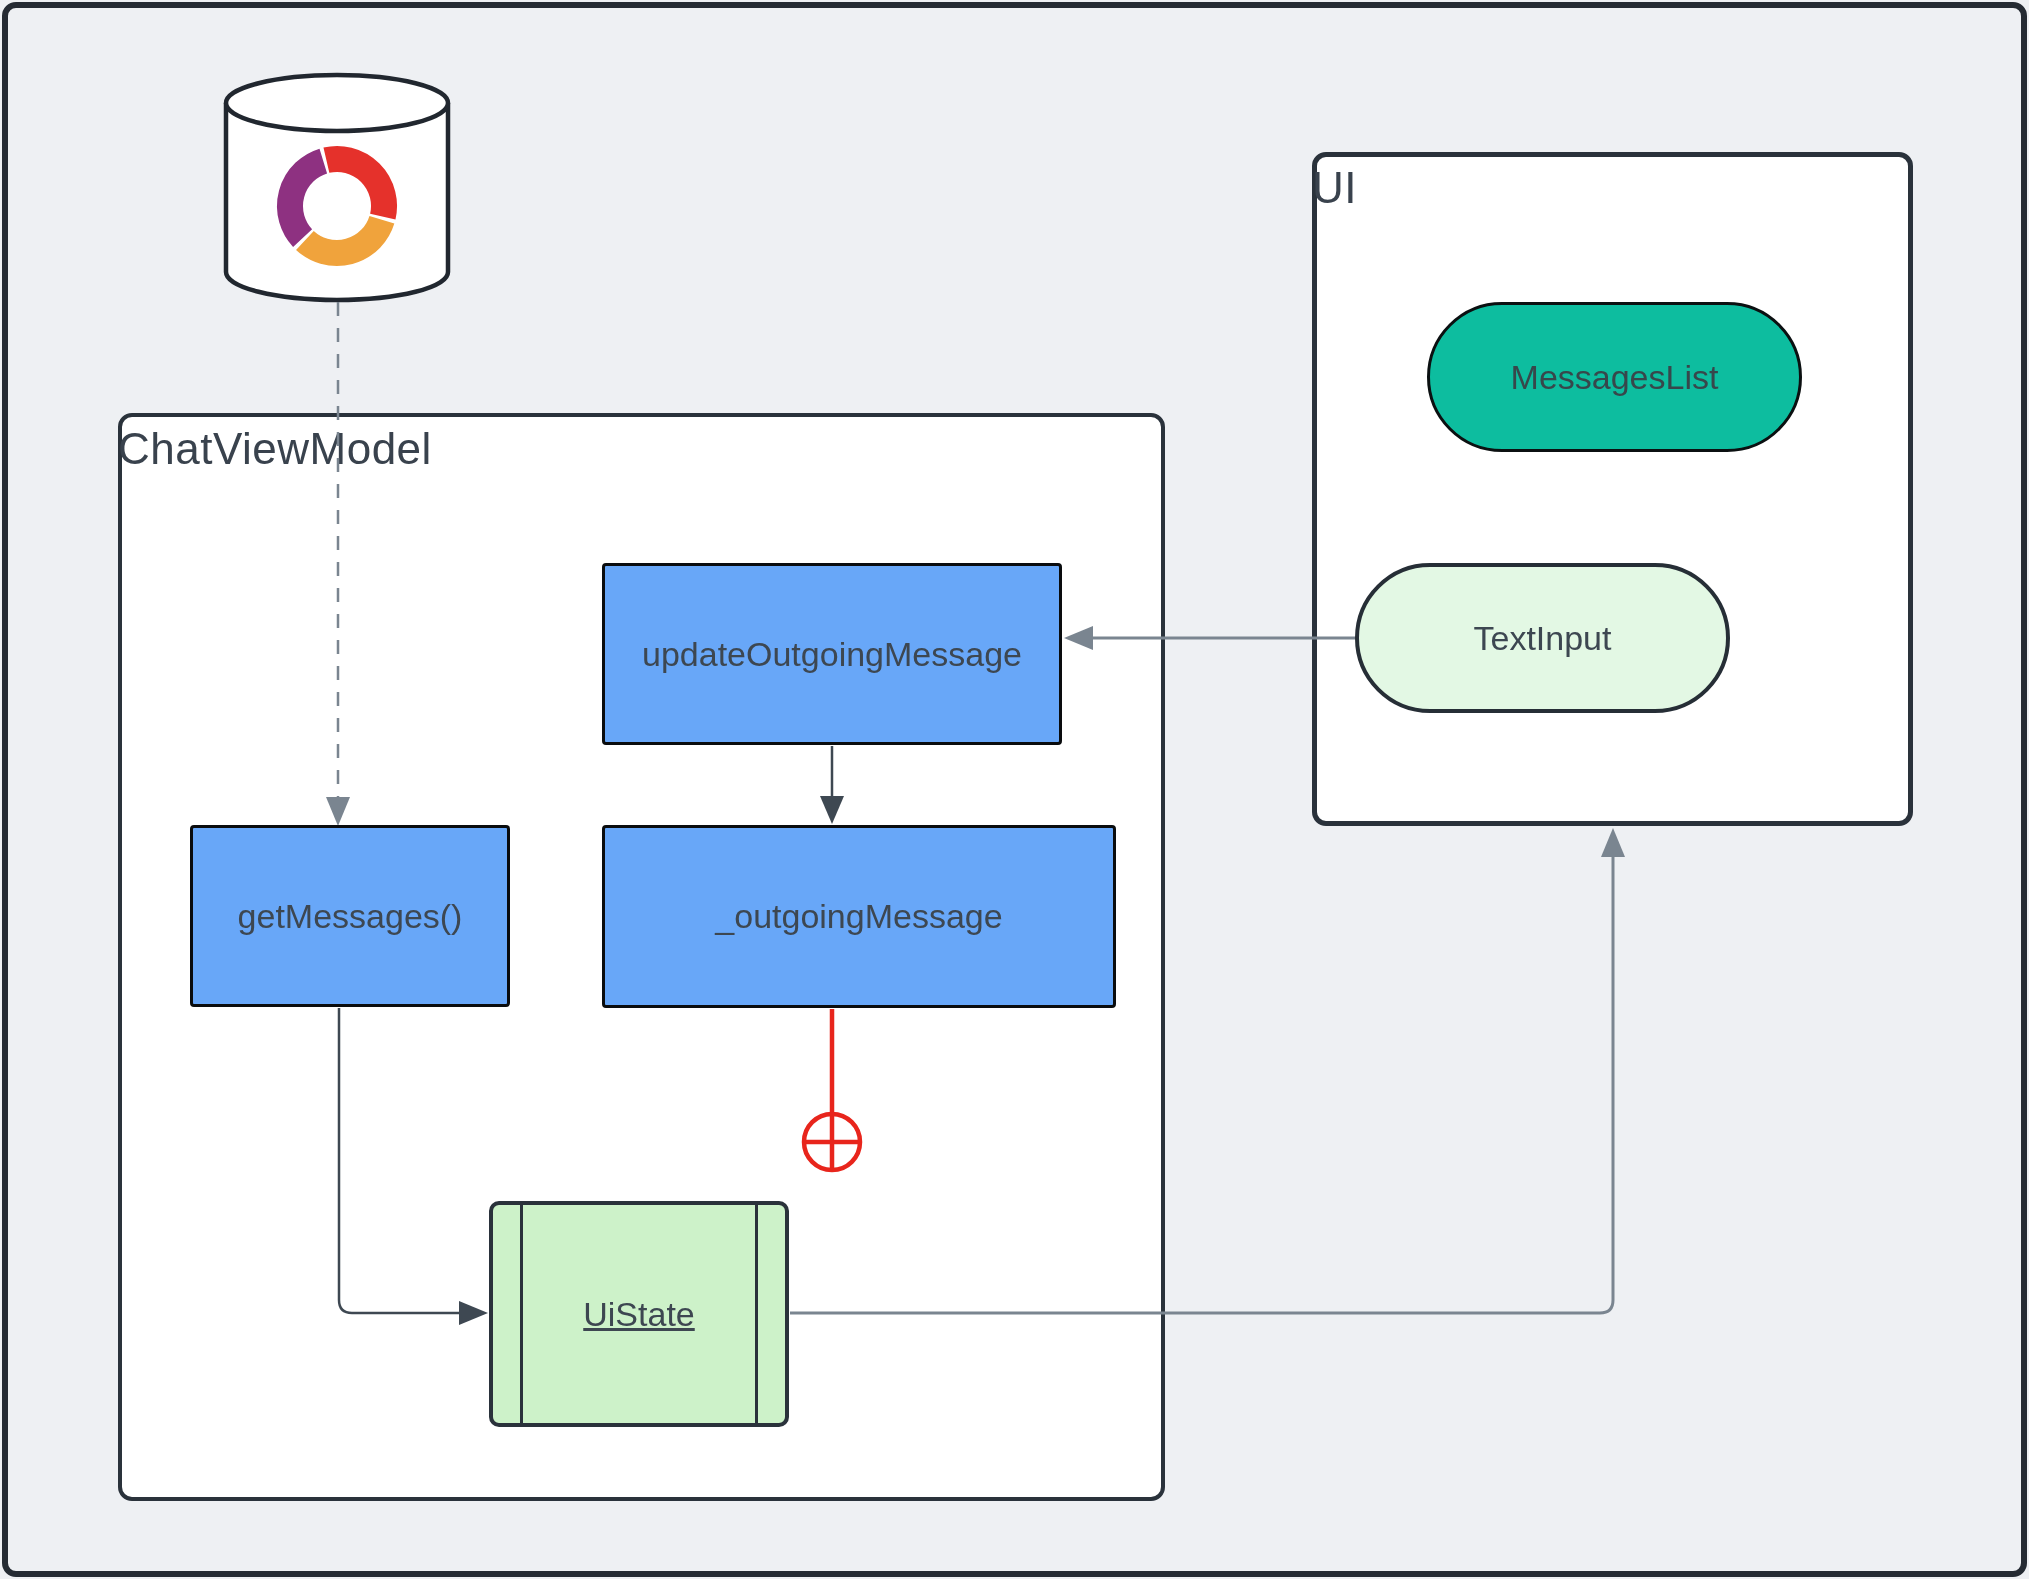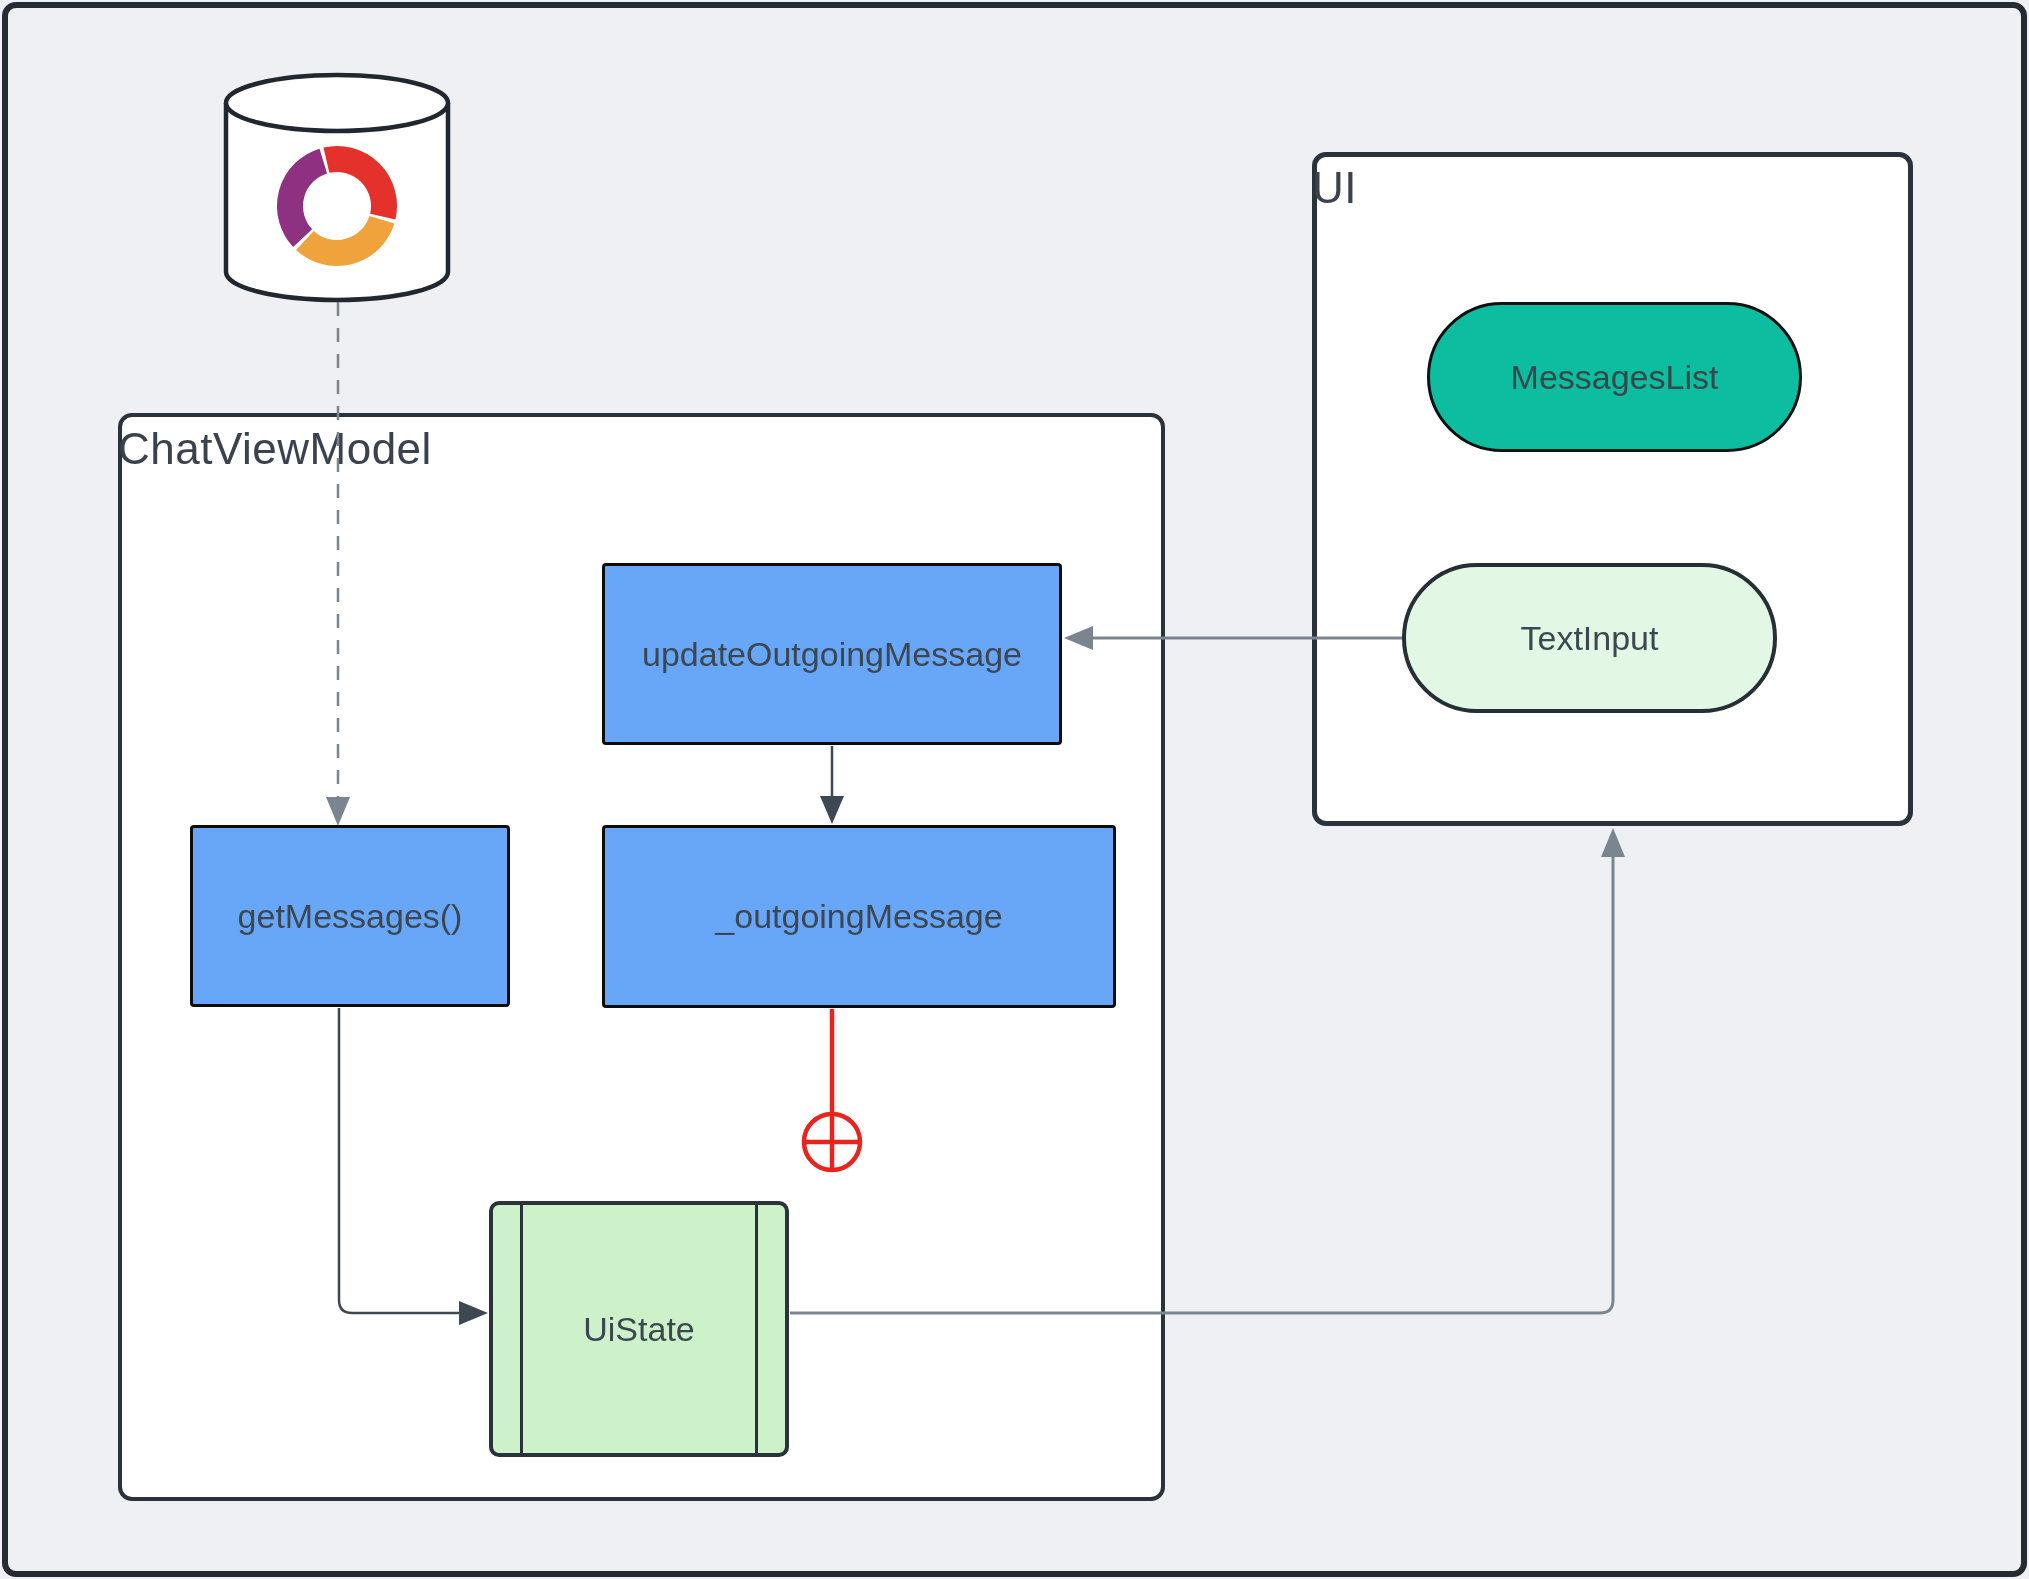--- a/index.html
+++ b/index.html
@@ -105,17 +105,17 @@
     <circle class="stroke-red" cx="832" cy="1142" r="28"></circle>
   </g>
 </svg>
 
 <div class="node node-blue" style="left:190px;top:825px;width:320px;height:182px;">getMessages()</div>
 
 <div class="node node-blue" style="left:602px;top:563px;width:460px;height:182px;">updateOutgoingMessage</div>
 
 <div class="node node-blue" style="left:602px;top:825px;width:514px;height:183px;text-align:center;">_outgoingMessage</div>
 
-<div class="node node-process" style="left:489px;top:1201px;width:300px;height:256px;">UiState</div>
+<div class="node node-process" style="left:489px;top:1201px;width:300px;height:226px;text-decoration:underline;">UiState</div>
 
 <div class="node pill pill-teal" style="left:1427px;top:302px;width:375px;height:150px;">MessagesList</div>
 
-<div class="node pill pill-pale" style="left:1402px;top:563px;width:375px;height:150px;">TextInput</div>
+<div class="node pill pill-pale" style="left:1355px;top:563px;width:375px;height:150px;">TextInput</div>
 
 </body></html>

